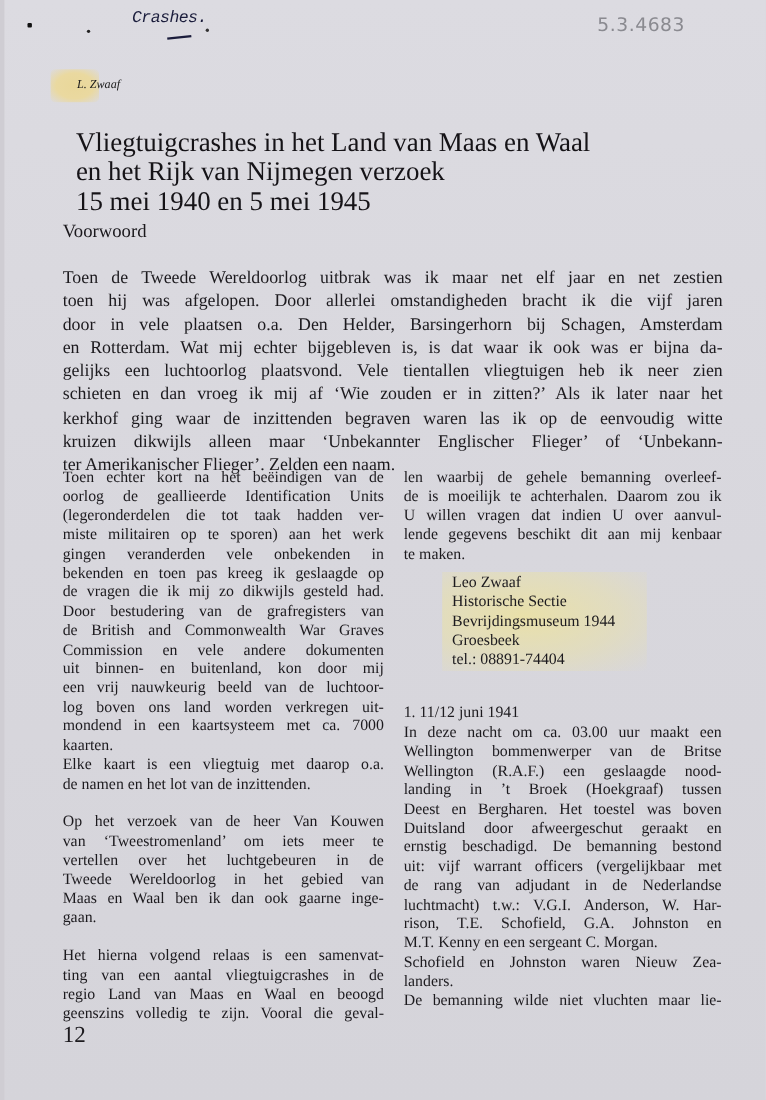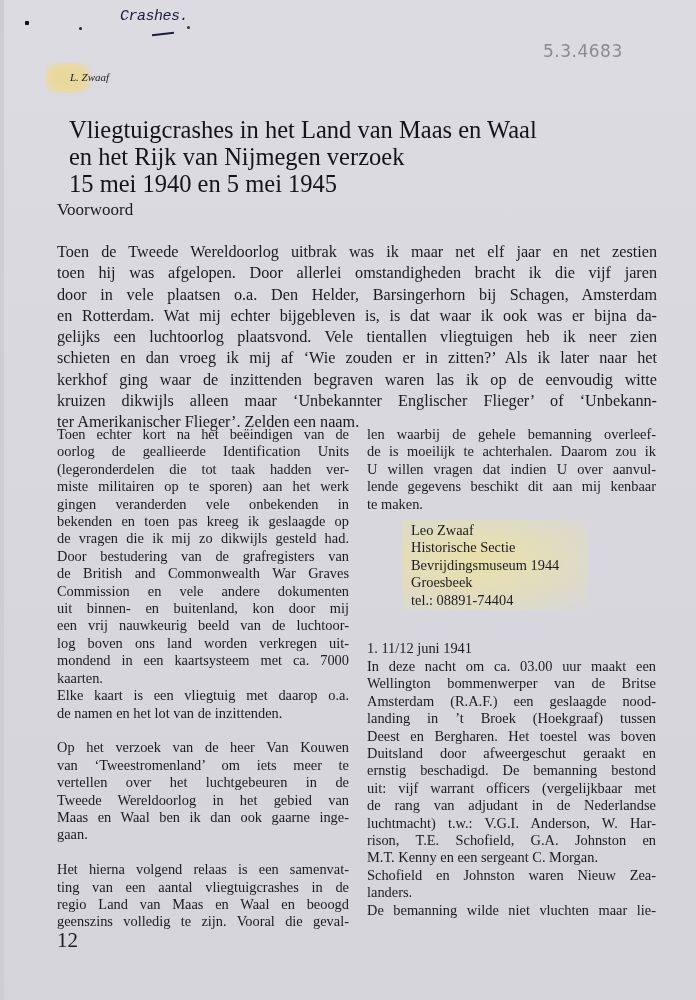--- a/index.html
+++ b/index.html
@@ -18,21 +18,21 @@
   .hand-dot1 { position:absolute; left:25px; top:21px; width:4px; height:4px; background:#111; border-radius:1px; }
   .hand-dot2 { position:absolute; left:79px; top:27px; width:3px; height:3px; background:#222; border-radius:50%; }
   .hand-note {
     position:absolute; left:120px; top:8px; font-family:Liberation Mono, monospace; font-style: italic;
     font-size: 15px; color:#1b1d3c; letter-spacing: -0.5px;
   }
   .hand-note-underline { position:absolute; left:152px; top:33px; width:22px; height:2px; background:#1b1d3c; transform: rotate(-6deg); }
   .hand-dot3 { position:absolute; left:187px; top:26px; width:3px; height:3px; background:#333; border-radius:50%; }
   .archive-number {
     position:absolute; left:543px; top:13px; font-family:"DejaVu Sans", sans-serif;
-    font-size: 17px; color:#8a8a90; letter-spacing: 0.5px; margin-top: 28px;
+    font-size: 17px; color:#8a8a90; letter-spacing: 0.5px;
   }
   .author-highlight {
     position:absolute; left:46px; top:63px; width:44px; height:30px;
     background: radial-gradient(ellipse at center, #e9d79a 0%, #ead9a0 55%, rgba(226,214,170,0.0) 100%);
     border-radius: 4px;
   }
   .author {
     position:absolute; left:70px; top:71px; font-style: italic; font-size: 11px; color:#1a1a1a;
   }
   .title {
@@ -163,21 +163,21 @@
     <span>Groesbeek</span>
     <span>tel.: 08891-74404</span>
   </div>
 
   <div class="entry-heading">1. 11/12 juni 1941</div>
 
   <div class="col col-right-b">
     <p>
       <span class="ln">In deze nacht om ca. 03.00 uur maakt een</span>
       <span class="ln">Wellington bommenwerper van de Britse</span>
-      <span class="ln">Amsterdam (R.A.F.) een geslaagde nood-</span>
+      <span class="ln">Wellington (R.A.F.) een geslaagde nood-</span>
       <span class="ln">landing in ’t Broek (Hoekgraaf) tussen</span>
       <span class="ln">Deest en Bergharen. Het toestel was boven</span>
       <span class="ln">Duitsland door afweergeschut geraakt en</span>
       <span class="ln">ernstig beschadigd. De bemanning bestond</span>
       <span class="ln">uit: vijf warrant officers (vergelijkbaar met</span>
       <span class="ln">de rang van adjudant in de Nederlandse</span>
       <span class="ln">luchtmacht) t.w.: V.G.I. Anderson, W. Har-</span>
       <span class="ln">rison, T.E. Schofield, G.A. Johnston en</span>
       <span class="ln end">M.T. Kenny en een sergeant C. Morgan.</span>
     </p>

